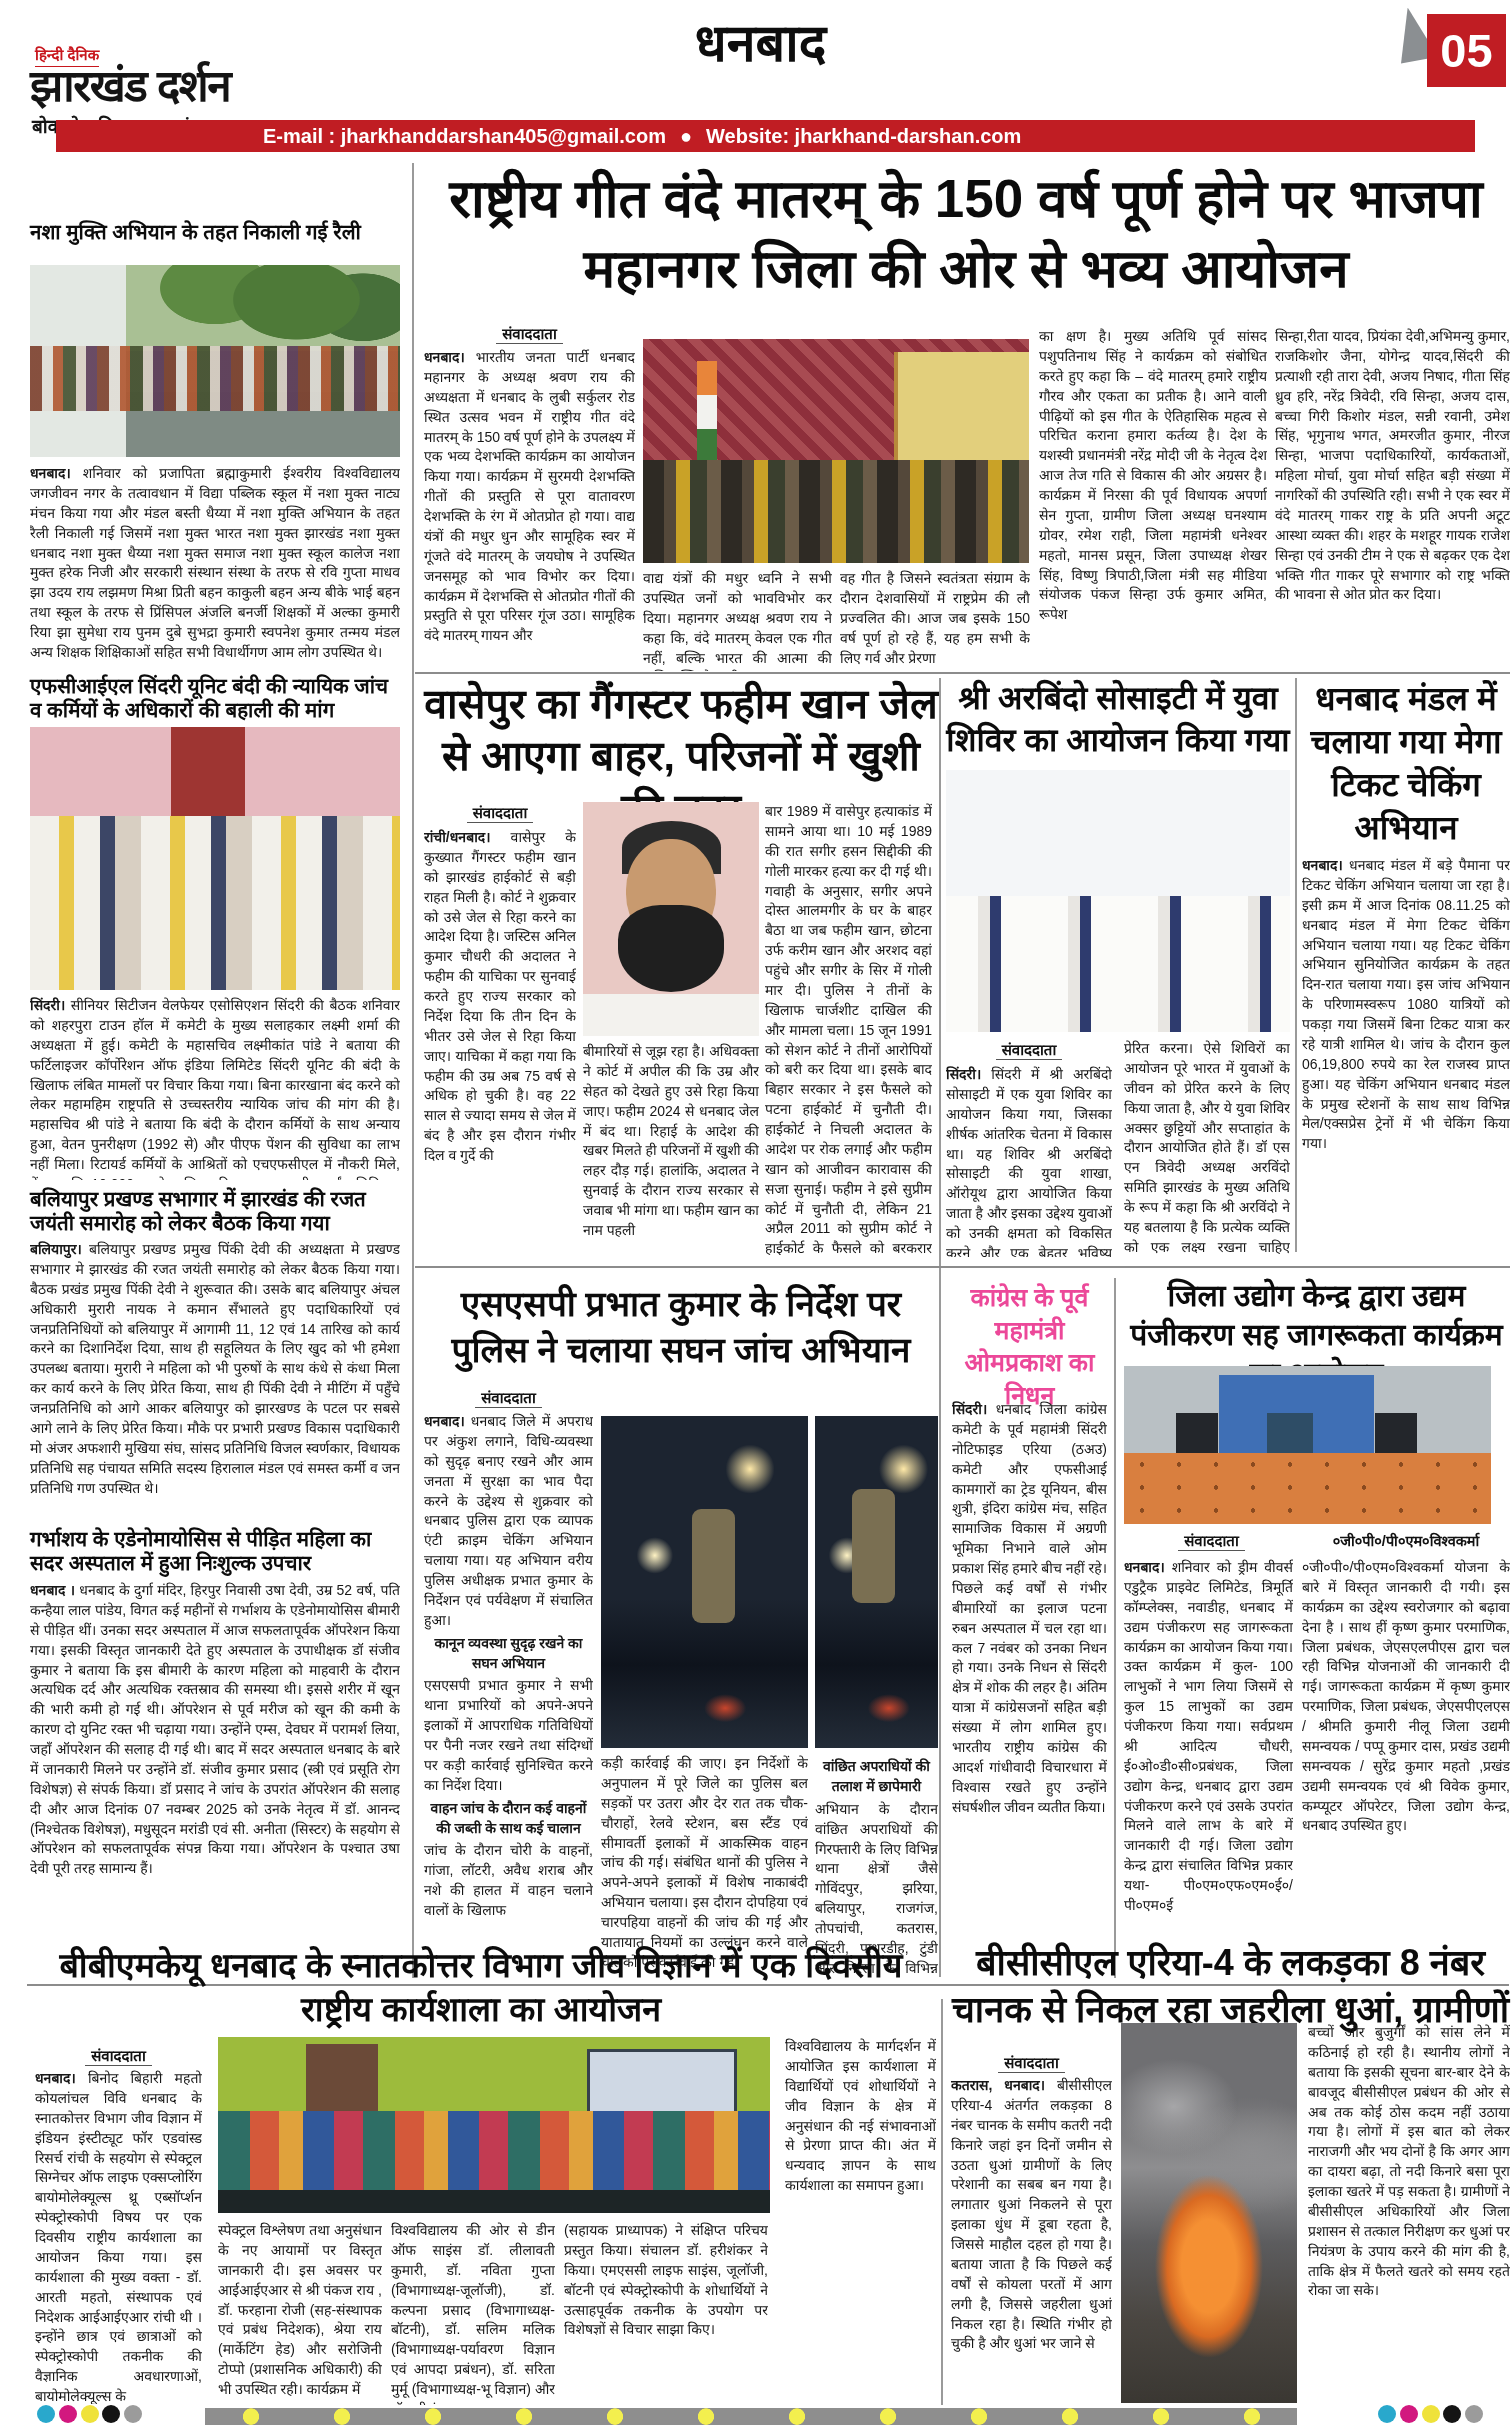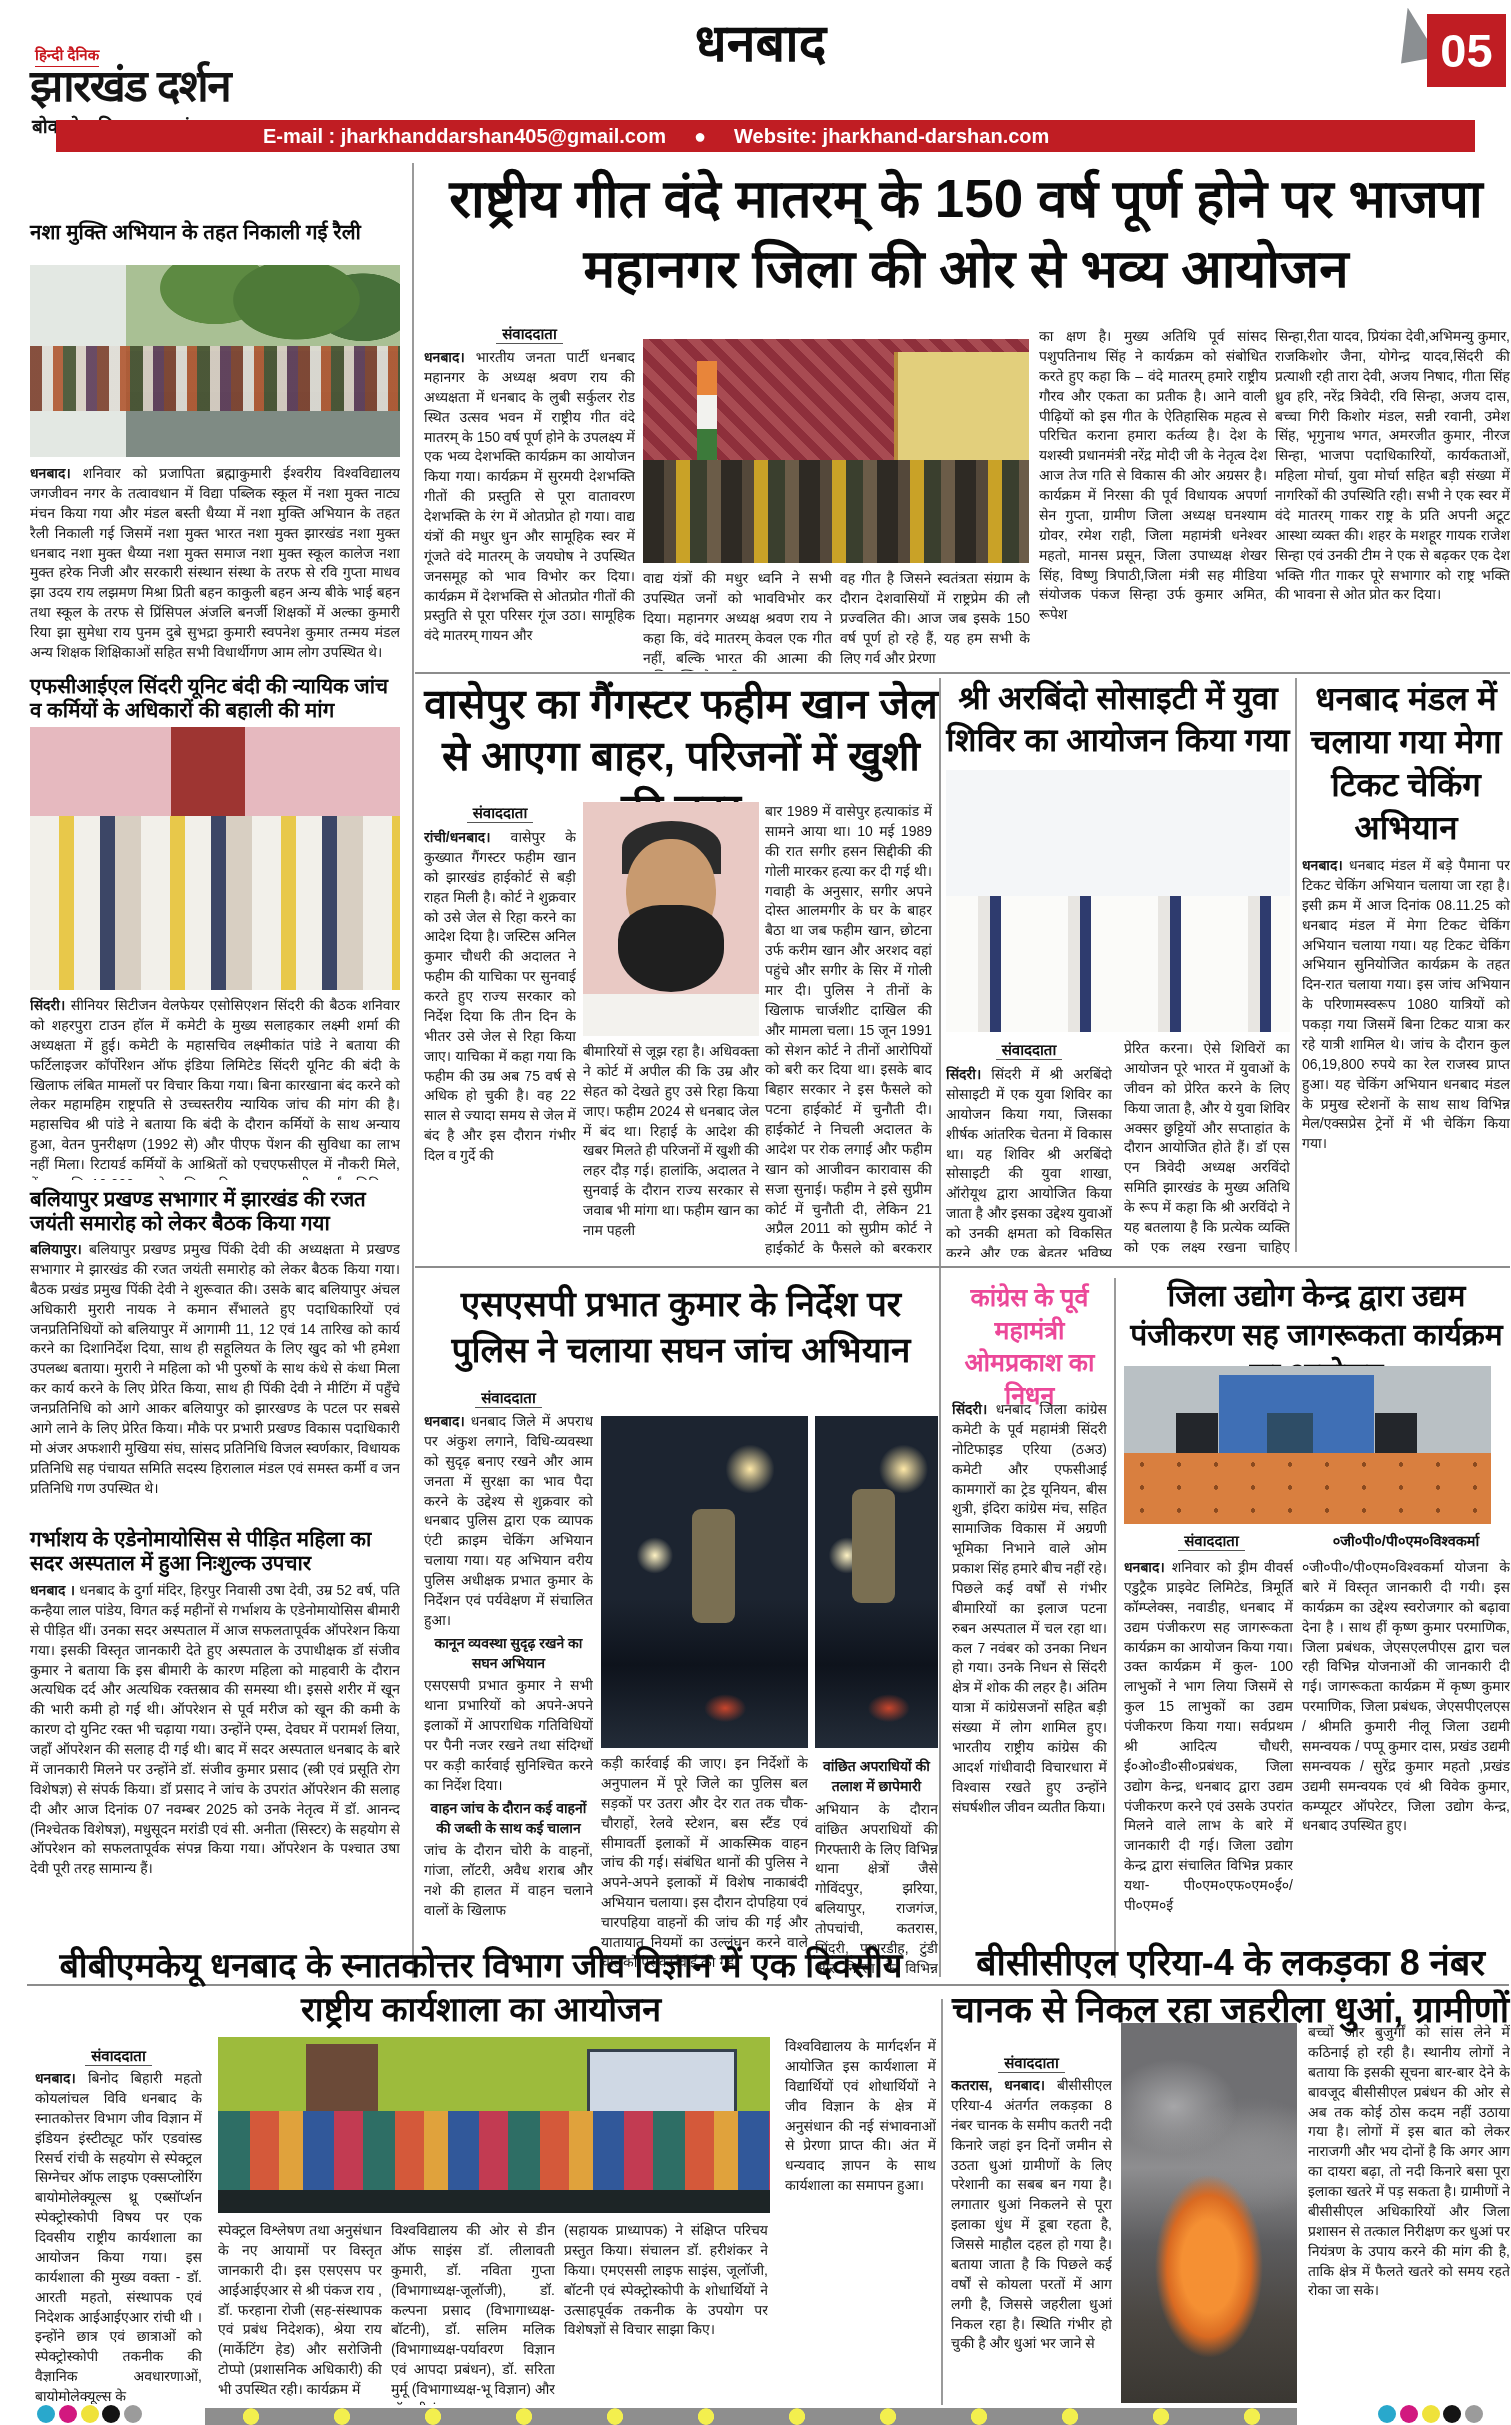--- a/index.html
+++ b/index.html
@@ -16,21 +16,21 @@
   .vr{position:absolute;width:1.5px;background:#9a9a9a;}
   .hr{position:absolute;height:1.5px;background:#8c8c8c;}
   
   .tagline{font-size:15px;font-weight:bold;color:#c8161d;border-bottom:1.5px solid #c8161d;padding-bottom:1.5px;}
   .papername{font-size:44px;font-weight:bold;letter-spacing:-1.5px;color:#141414;line-height:1;}
   .dateline-top{font-size:19px;font-weight:bold;color:#151515;}
   .edition{font-size:52px;font-weight:bold;color:#0d0d0d;line-height:1;}
   .pagebox{background:#c01d23;display:flex;align-items:center;justify-content:center;}
   .pagebox span{color:#fff;font-size:47px;font-weight:bold;}
   .corner-tri{background:#8b8f92;clip-path:polygon(18% 0,100% 88%,0 100%);}
-  .redbar{background:#c01d23;display:flex;align-items:center;color:#fff;font-size:20px;font-weight:bold;padding-left:207px;box-sizing:border-box;gap:28px;}
+  .redbar{background:#c01d23;display:flex;align-items:center;color:#fff;font-size:20px;font-weight:bold;padding-left:207px;box-sizing:border-box;gap:14px;}
   
   .brief{background:#fcd04c;border:2.3px dotted #dfae3a;border-radius:7.6px;display:flex;align-items:center;}
   .brief .w1{font-size:33px;font-weight:bold;color:#101010;margin-left:65px;}
   .brief .pill{position:absolute;right:0;top:3.8px;height:47px;width:172px;background:#bf1d23;border-radius:26px 9px 9px 26px;display:flex;align-items:center;justify-content:center;}
   .brief .pill span{color:#fff;font-size:32px;font-weight:bold;}
   
   .head-xl{font-size:53px;line-height:1.32;font-weight:bold;text-align:center;color:#0b0b0b;}
   .head-lg{font-size:41px;line-height:1.28;font-weight:bold;text-align:center;color:#0b0b0b;}
   .head-md{font-size:35px;line-height:1.3;font-weight:bold;text-align:center;color:#0b0b0b;}
   .head-sm{font-size:32px;line-height:1.3;font-weight:bold;text-align:center;color:#0b0b0b;}
@@ -253,21 +253,21 @@
   <div class="abs body-col" style="left:35px;top:2069px;width:167px;height:335px;">
     <b class="dl">धनबाद।</b>
     <span>बिनोद बिहारी महतो कोयलांचल विवि धनबाद के स्नातकोत्तर विभाग जीव विज्ञान में इंडियन इंस्टीट्यूट फॉर एडवांस्ड रिसर्च रांची के सहयोग से स्पेक्ट्रल सिग्नेचर ऑफ लाइफ एक्सप्लोरिंग बायोमोलेक्यूल्स थ्रू एब्सॉर्प्शन स्पेक्ट्रोस्कोपी विषय पर एक दिवसीय राष्ट्रीय कार्यशाला का आयोजन किया गया। इस कार्यशाला की मुख्य वक्ता - डॉ. आरती महतो, संस्थापक एवं निदेशक आईआईएआर रांची थी । इन्होंने छात्र एवं छात्राओं को स्पेक्ट्रोस्कोपी तकनीक की वैज्ञानिक अवधारणाओं, बायोमोलेक्यूल्स के</span>
   </div>
   <div class="ph ph-bbmku" style="left:218px;top:2037px;width:552px;height:176px;">
     <div class="bb-door"></div>
     <div class="bb-screen"></div>
     <div class="bb-people"></div>
     <div class="bb-chairs"></div>
   </div>
-  <div class="abs body-col" style="left:218px;top:2221px;width:164px;height:184px;">स्पेक्ट्रल विश्लेषण तथा अनुसंधान के नए आयामों पर विस्तृत जानकारी दी। इस एसएसप पर आईआईएआर से श्री पंकज राय , डॉ. फरहाना रोजी (सह-संस्थापक एवं प्रबंध निदेशक), श्रेया राय (मार्केटिंग हेड) और सरोजिनी टोप्पो (प्रशासनिक अधिकारी) की भी उपस्थित रही। कार्यक्रम में</div>
+  <div class="abs body-col" style="left:218px;top:2221px;width:164px;height:184px;">स्पेक्ट्रल विश्लेषण तथा अनुसंधान के नए आयामों पर विस्तृत जानकारी दी। इस अवसर पर आईआईएआर से श्री पंकज राय , डॉ. फरहाना रोजी (सह-संस्थापक एवं प्रबंध निदेशक), श्रेया राय (मार्केटिंग हेड) और सरोजिनी टोप्पो (प्रशासनिक अधिकारी) की भी उपस्थित रही। कार्यक्रम में</div>
   <div class="abs body-col" style="left:391px;top:2221px;width:164px;height:184px;">विश्वविद्यालय की ओर से डीन ऑफ साइंस डॉ. लीलावती कुमारी, डॉ. नविता गुप्ता (विभागाध्यक्ष-जूलॉजी), डॉ. कल्पना प्रसाद (विभागाध्यक्ष-बॉटनी), डॉ. सलिम मलिक (विभागाध्यक्ष-पर्यावरण विज्ञान एवं आपदा प्रबंधन), डॉ. सरिता मुर्मू (विभागाध्यक्ष-भू विज्ञान) और डॉ. हरीशंकर</div>
   <div class="abs body-col" style="left:564px;top:2221px;width:204px;height:184px;">(सहायक प्राध्यापक) ने संक्षिप्त परिचय प्रस्तुत किया। संचालन डॉ. हरीशंकर ने किया। एमएससी लाइफ साइंस, जूलॉजी, बॉटनी एवं स्पेक्ट्रोस्कोपी के शोधार्थियों ने उत्साहपूर्वक तकनीक के उपयोग पर विशेषज्ञों से विचार साझा किए।</div>
   <div class="abs body-col" style="left:785px;top:2037px;width:151px;height:368px;">विश्वविद्यालय के मार्गदर्शन में आयोजित इस कार्यशाला में विद्यार्थियों एवं शोधार्थियों ने जीव विज्ञान के क्षेत्र में अनुसंधान की नई संभावनाओं से प्रेरणा प्राप्त की। अंत में धन्यवाद ज्ञापन के साथ कार्यशाला का समापन हुआ।</div>
 
   <div class="abs head-bt" style="left:951px;top:1940px;width:559px;font-size:36px;">बीसीसीएल एरिया-4 के लकड़का 8 नंबर  चानक से निकल रहा जहरीला धुआं, ग्रामीणों में दहशत</div>
   <div class="abs byline" style="left:951px;top:2052px;width:161px;"><span>संवाददाता</span></div>
   <div class="abs body-col" style="left:951px;top:2076px;width:161px;height:329px;">
     <b class="dl">कतरास, धनबाद।</b>
     <span>बीसीसीएल एरिया-4 अंतर्गत लकड़का 8 नंबर चानक के समीप कतरी नदी किनारे जहां इन दिनों जमीन से उठता धुआं ग्रामीणों के लिए परेशानी का सबब बन गया है। लगातार धुआं निकलने से पूरा इलाका धुंध में डूबा रहता है, जिससे माहौल दहल हो गया है। बताया जाता है कि पिछले कई वर्षों से कोयला परतों में आग लगी है, जिससे जहरीला धुआं निकल रहा है। स्थिति गंभीर हो चुकी है और धुआं भर जाने से</span>
   </div>

